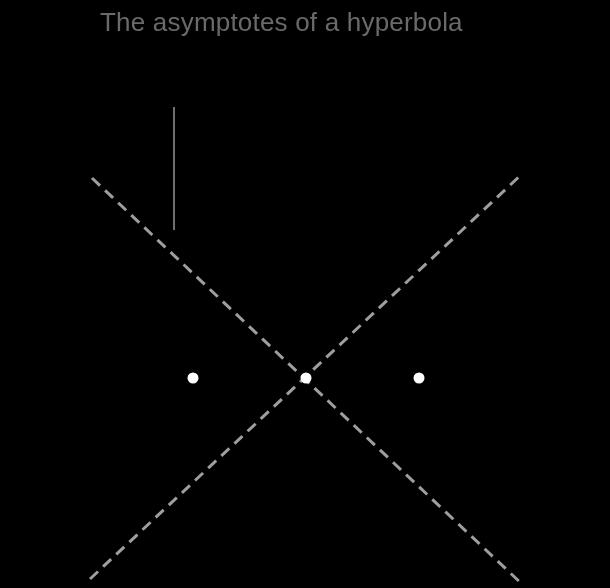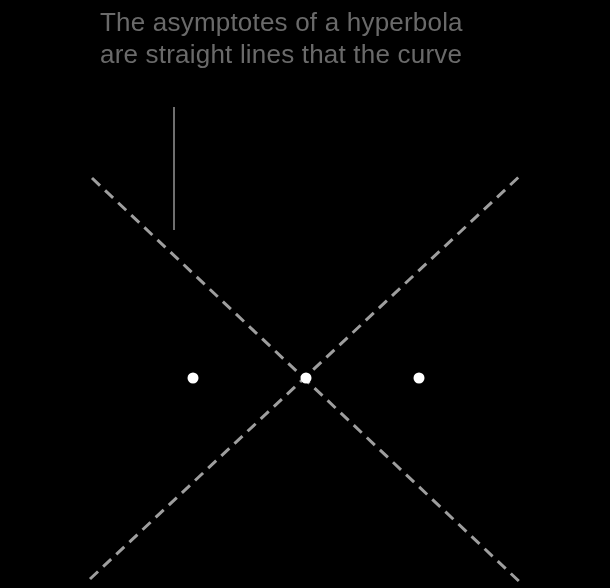--- a/index.html
+++ b/index.html
@@ -34,21 +34,20 @@
     display: block;
   }
 </style>
 </head>
 <body>
 
 <div id="canvas" style="width: 610px; height: 588px; background: rgb(0, 0, 0); border-radius: 17px;">
 
   <div class="caption" style="color: rgb(106, 106, 106);">
     <div class="caption-line">The asymptotes of a hyperbola</div>
-    <div class="caption-line">are straight lines that the curve</div>
   </div>
 
   <svg id="diagram-svg" width="610" height="588" viewBox="0 0 610 588">
       <line x1="174" y1="107" x2="174" y2="230" stroke="#6f6f6f" stroke-width="2"></line>
       <line x1="92" y1="178" x2="523" y2="585" stroke="#9e9e9e" stroke-width="3" stroke-dasharray="11 7"></line>
       <line x1="90" y1="579" x2="523" y2="173" stroke="#9e9e9e" stroke-width="3" stroke-dasharray="11 7"></line>
       <circle cx="193" cy="378" r="5.5" fill="#ffffff"></circle>
       <circle cx="306" cy="378" r="5.5" fill="#ffffff"></circle>
       <circle cx="419" cy="378" r="5.5" fill="#ffffff"></circle>
     </svg>

